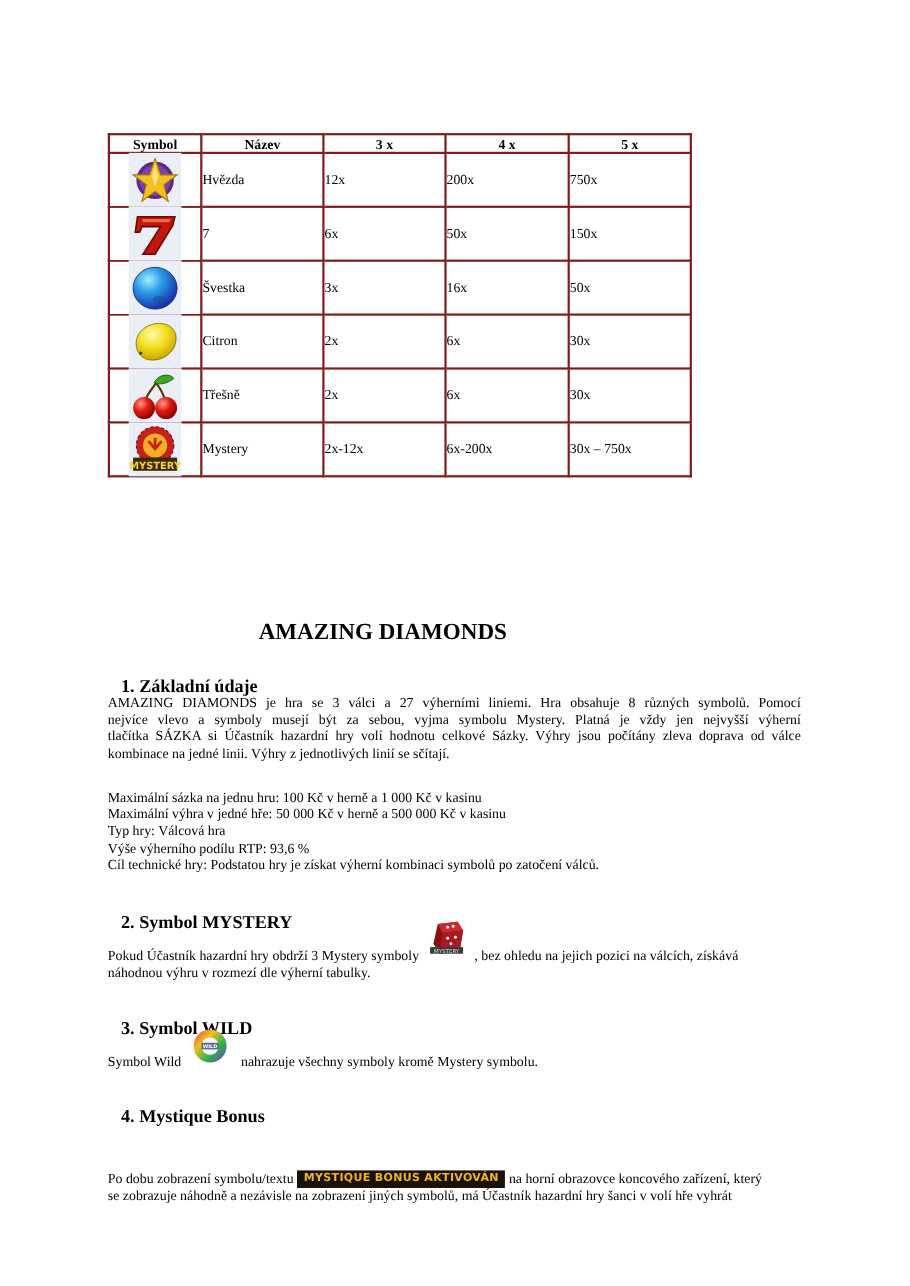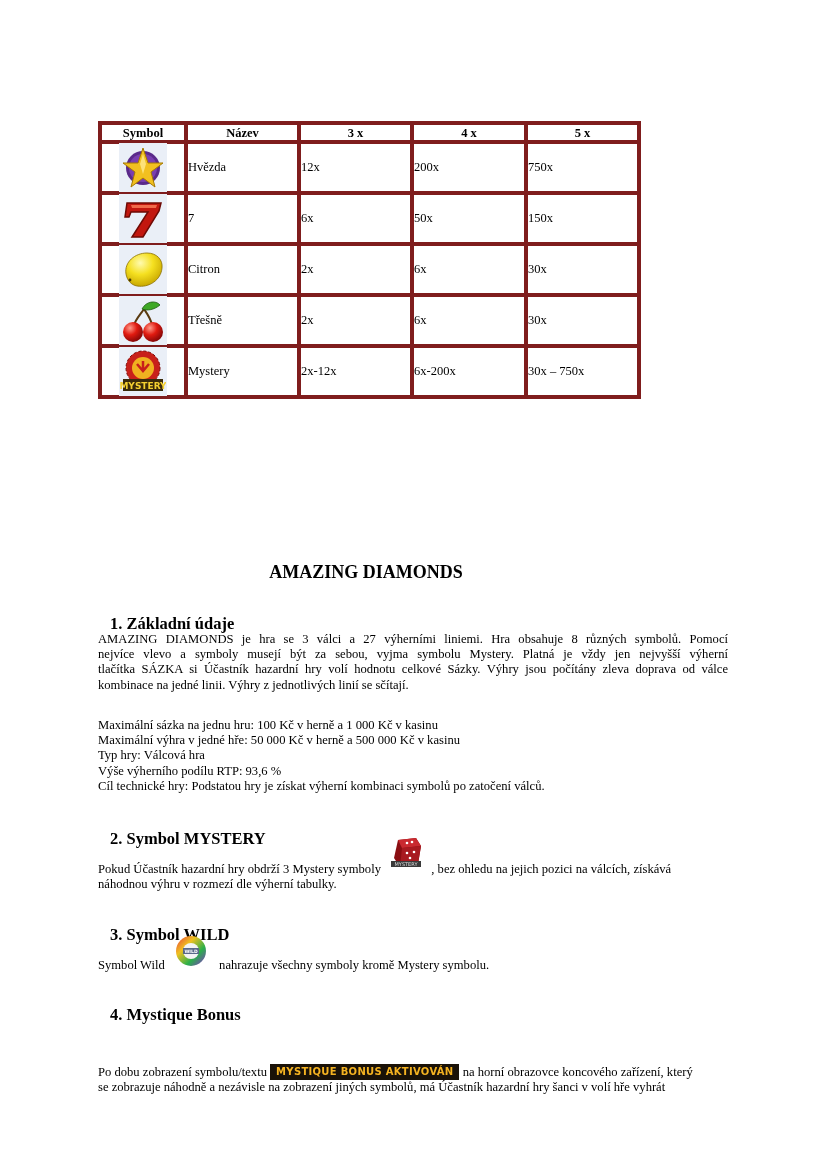--- a/index.html
+++ b/index.html
@@ -3,31 +3,31 @@
 <meta charset="utf-8">
 <style>
   html, body { margin: 0; padding: 0; background: #ffffff; }
   body { width: 827px; height: 1169px; position: relative; overflow: hidden;
          font-family: "Liberation Serif", "DejaVu Serif", serif; color: #000; }
   .page { position: absolute; left: 0; top: 0; width: 827px; height: 1169px; }
 
   
   table.paytable { position: absolute; left: 98px; top: 121px; border-collapse: collapse;
                    font-size: 12.5px; }
-  table.paytable th, table.paytable td { border: 4px solid #7f1d1d; padding: 0; }
+  table.paytable th, table.paytable td { border: 2px solid #7f1d1d; padding: 0; }
   table.paytable th { height: 15px; font-weight: bold; font-size: 12.5px; line-height: 14px; }
   table.paytable td { height: 47px; }
   .c-sym { width: 82px; } .c-name { width: 109px; } .c-3 { width: 109px; } .c-4 { width: 110px; } .c-5 { width: 109px; }
   td.sym-cell { background: #fff; position: relative; }
   .sym-bg { position: absolute; left: 17px; top: -1px; width: 48px; height: calc(100% + 2px); background: #eaeff7; }
   .sym-wrap { position: relative; width: 48px; height: 47px; margin: 0 auto; display: flex; align-items: center; justify-content: center; }
   .sym-wrap svg { display: block; }
 
   
-  .title { position: absolute; left: 18px; width: 696px; top: 562px; text-align: center; font-weight: bold; font-size: 18px; }
+  .title { position: absolute; left: 0; width: 696px; top: 562px; text-align: center; font-weight: bold; font-size: 21px; }
   h2 { position: absolute; left: 98px; margin: 12px; font-size: 16.5px; font-weight: bold; }
   p.body { position: absolute; left: 98px; width: 630px; margin: 0; font-size: 12.6px; line-height: 15.2px; text-align: justify; }
   .line { display: block; white-space: nowrap; }
   .justify-last { text-align-last: justify; }
   .inline-icon { display: inline-block; vertical-align: bottom; }
   .bonus-badge { display: inline-block; background: #1a1208; color: #f5b321; font-family: "DejaVu Sans", sans-serif;
                  font-weight: bold; font-size: 10px; padding: 2px 6px; letter-spacing: 0.3px; vertical-align: 1px;
                  line-height: 12px; }
 </style>
 </head>
@@ -75,20 +75,42 @@
           </svg>
             </div>
           </td>
         <td>7</td>
         <td>6x</td>
         <td>50x</td>
         <td>150x</td>
       </tr>
 
 
+      <tr>
+        <td class="sym-cell">
+            <div class="sym-bg"></div>
+            <div class="sym-wrap">
+          <svg width="44" height="44" viewBox="0 0 44 44">
+            <defs>
+                  <radialGradient id="gPlum" cx="35%" cy="30%" r="70%">
+                    <stop offset="0" stop-color="#9ef0ff"></stop>
+                    <stop offset="0.45" stop-color="#2a9be8"></stop>
+                    <stop offset="1" stop-color="#1634a8"></stop>
+                  </radialGradient>
+                </defs>
+            <ellipse cx="22" cy="22" rx="20" ry="19" fill="url(#gPlum)" stroke="#1a2a6a" stroke-width="0.8"></ellipse>
+            <ellipse cx="26" cy="32" rx="6" ry="3" fill="#1e4fa0" opacity="0.6"></ellipse>
+          </svg>
+            </div>
+          </td>
+        <td>Švestka</td>
+        <td>3x</td>
+        <td>16x</td>
+        <td>50x</td>
+      </tr>
 
 
       <tr>
         <td class="sym-cell">
             <div class="sym-bg"></div>
             <div class="sym-wrap">
           <svg width="44" height="44" viewBox="0 0 44 44">
             <defs>
                   <radialGradient id="gLem" cx="40%" cy="30%" r="70%">
                     <stop offset="0" stop-color="#fffbb0"></stop>

